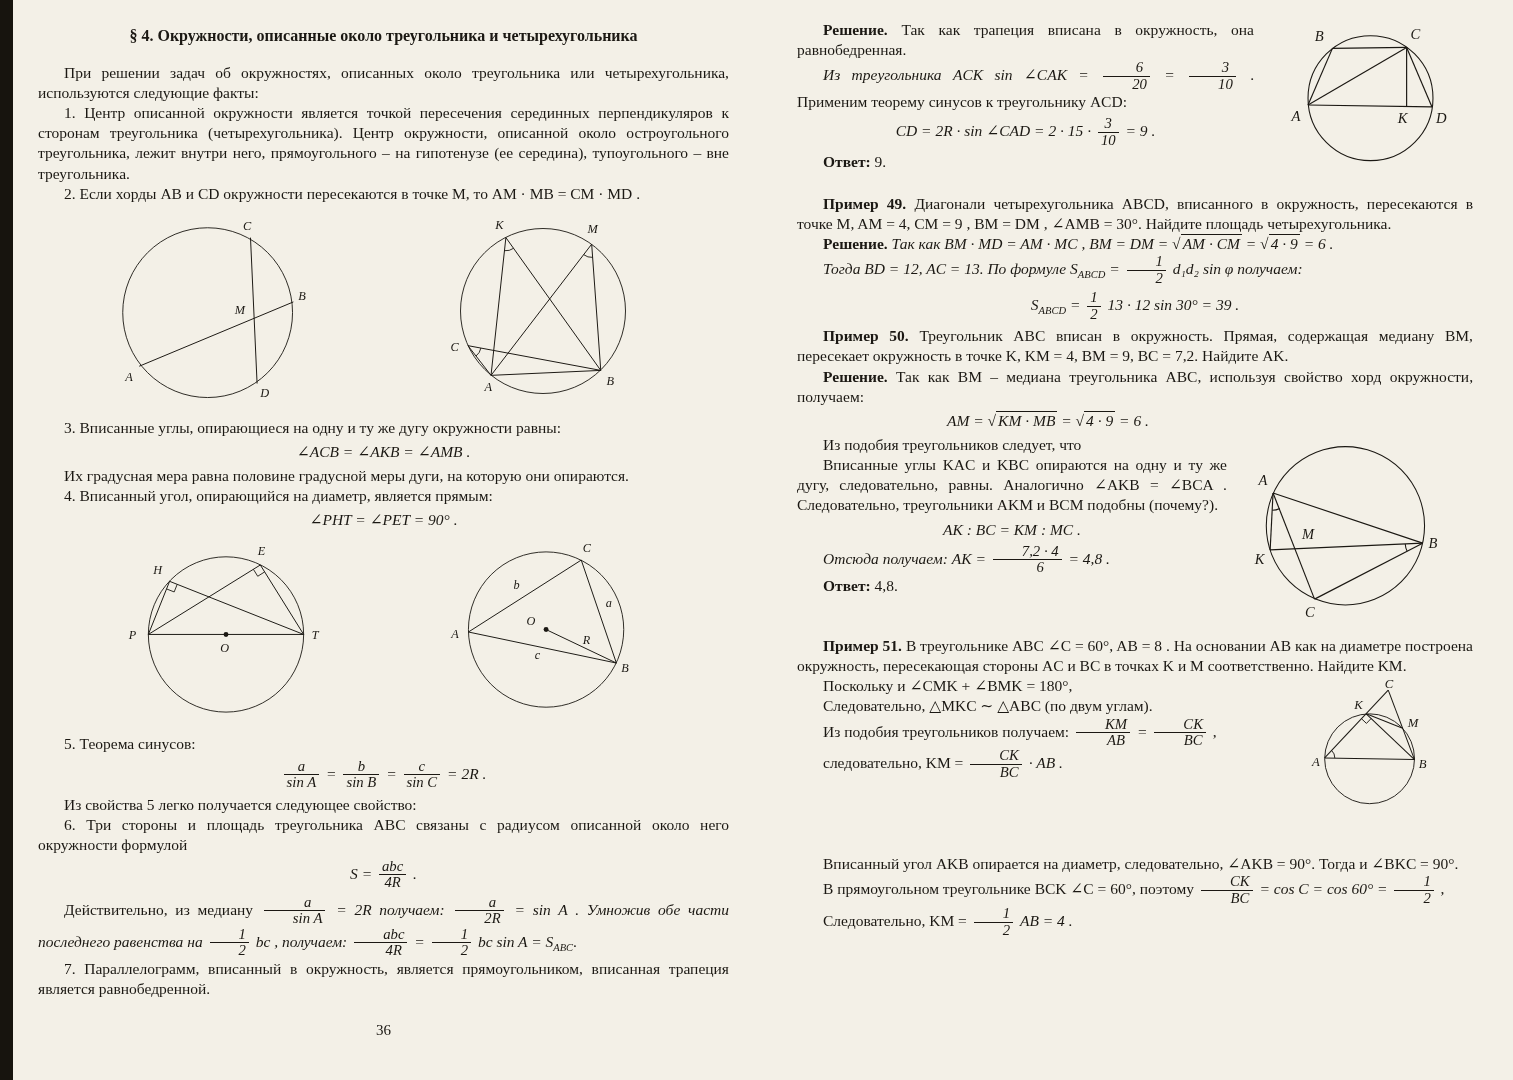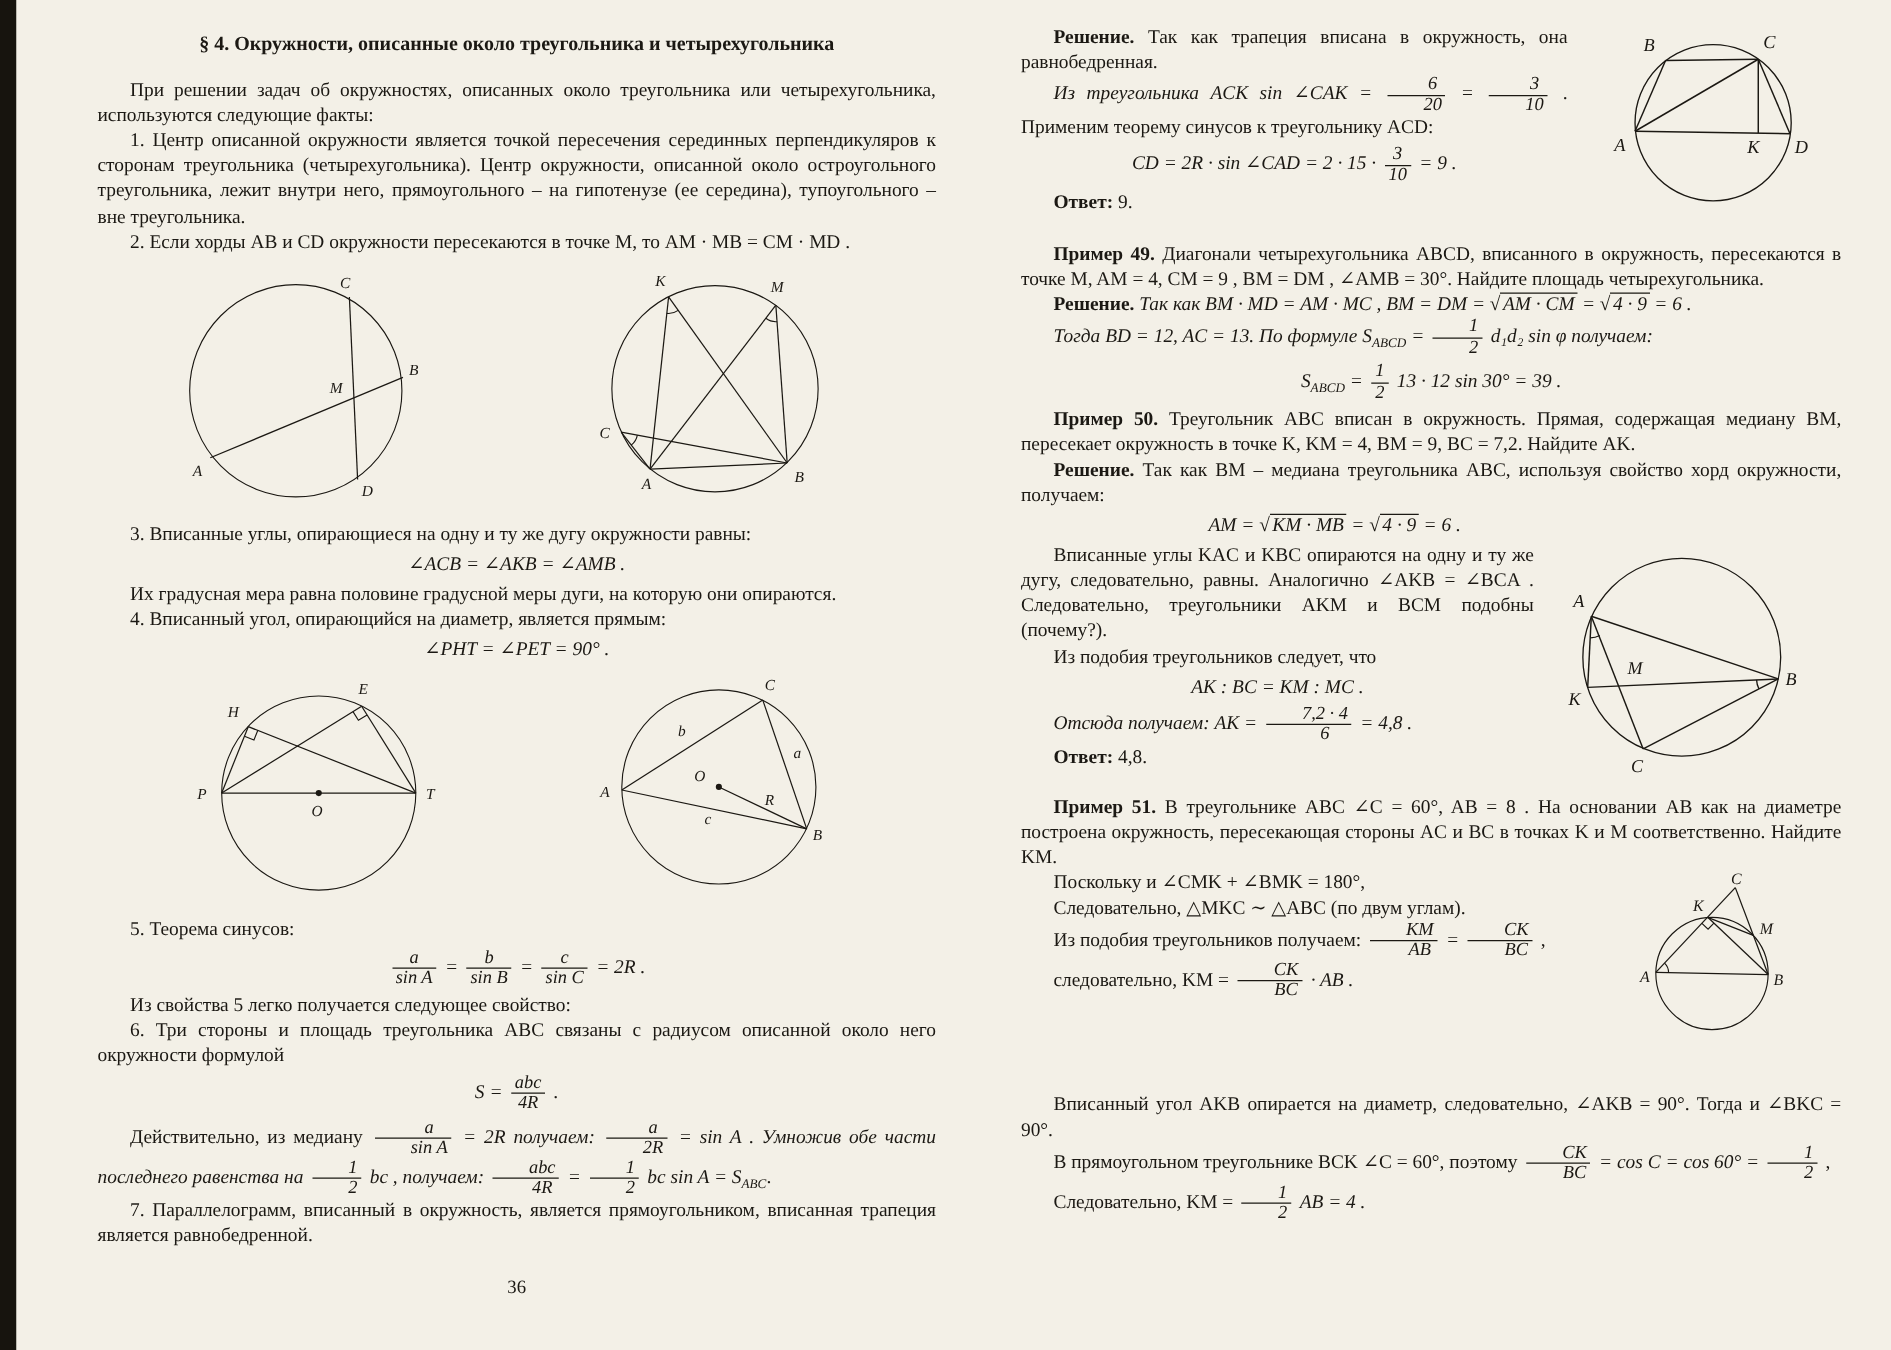--- a/index.html
+++ b/index.html
@@ -1,20 +1,20 @@
 <!DOCTYPE html>
 <html><head>
 <meta charset="utf-8">
 <style>
   html,body{margin:0;padding:0;background:#4a4a4a;}
   .spread{position:relative;width:1513px;height:1080px;background:#f3f0e7;overflow:hidden;
           font-family:"Liberation Serif","DejaVu Serif",serif;color:#1b1813;display:flex;}
   .spread-edge{position:absolute;left:0;top:0;width:13px;height:100%;background:#17140e;}
   .page{box-sizing:border-box;}
-  .page-left{width:757px;padding:26px 28px 0 38px;margin-left:40px;}
+  .page-left{width:757px;padding:26px 28px 0 38px;}
   .page-right{width:756px;padding:20px 40px 0 40px;}
   p{margin:0;text-indent:26px;text-align:justify;font-size:15.5px;line-height:1.3;}
   .heading{font-weight:bold;text-align:center;text-indent:0;font-size:16px;margin:0 0 16px 0;}
   .formula{text-align:center;text-indent:0;font-style:italic;margin:4px 0;}
   .formula-left{text-align:left;}
   b{font-weight:bold;}
   .it{font-style:italic;}
   .frac{display:inline-block;vertical-align:middle;text-align:center;line-height:1.05;margin:0 3px;font-size:0.95em;}
   .frac .num{display:block;border-bottom:1px solid #1b1813;padding:0 3px;}
   .frac .den{display:block;padding:0 3px;font-style:italic;}
@@ -226,22 +226,22 @@
       <line class="geo" x1="188" y1="110" x2="76" y2="168"></line>
       <path class="thin" d="M 32.2 76.0 A 18 18 0 0 0 40.0 74.0"></path>
       <path class="thin" d="M 170.0 110.8 A 18 18 0 0 0 172.0 118.3"></path>
       <text x="18" y="50">A</text>
       <text x="63" y="106">M</text>
       <text x="194" y="115">B</text>
       <text x="14" y="132">K</text>
       <text x="66" y="187">C</text>
     </svg>
 
+    <p>Из подобия треугольников следует, что</p>
     <p>Вписанные углы KAC и KBC опираются на одну и ту же дугу, следовательно, равны. Аналогично  ∠AKB = ∠BCA . Следовательно, треугольники AKM и BCM подобны (почему?).</p>
-    <p>Из подобия треугольников следует, что</p>
     <p class="formula">AK : BC = KM : MC .</p>
     <p>
       <span class="it">Отсюда получаем:  AK =</span>
       <span class="frac it"><span class="num">7,2 · 4</span><span class="den">6</span></span>
       <span class="it">= 4,8 .</span>
     </p>
     <p><b>Ответ:</b> <span>4,8.</span></p>
     <div class="clear"></div>
 
     <p><b>Пример 51.</b> <span>В треугольнике ABC  ∠C = 60°,  AB = 8 . На основании AB как на диаметре построена окружность, пересекающая стороны AC и BC в точках K и M соответственно. Найдите KM.</span></p>

